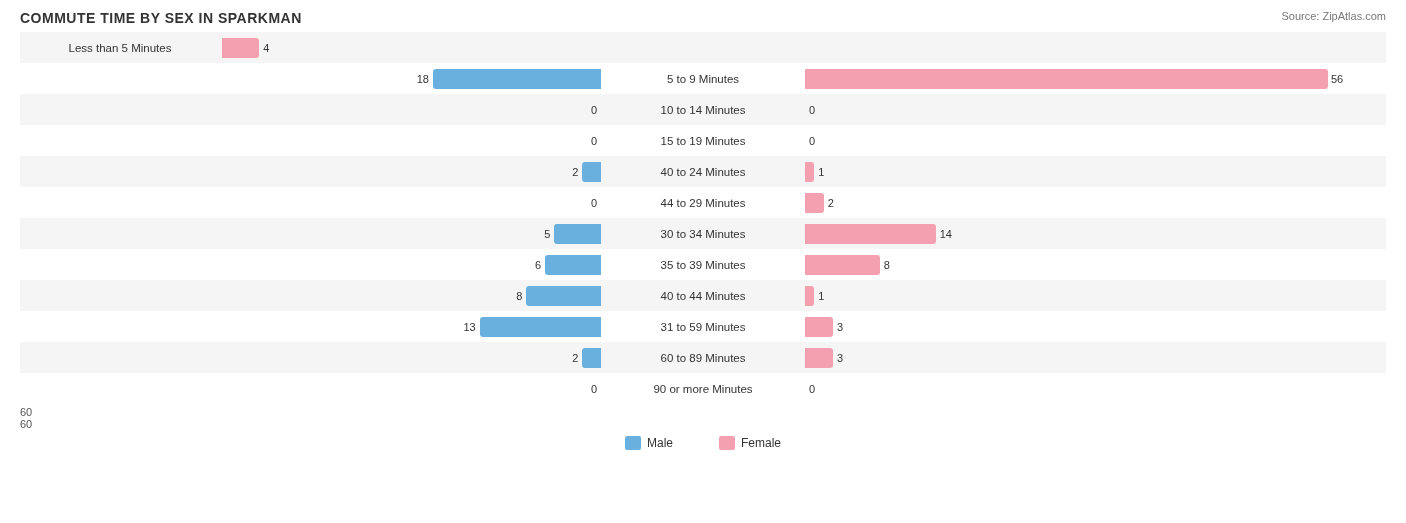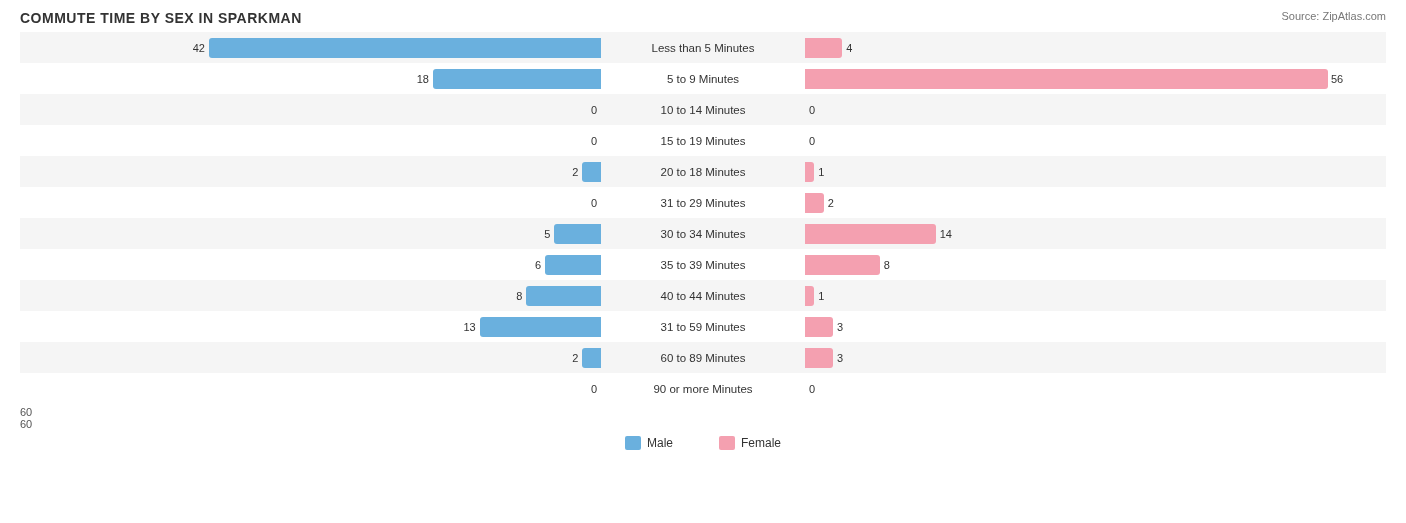--- a/index.html
+++ b/index.html
@@ -132,26 +132,20 @@
   </style>
 </head>
 <body>
 
 <div class="chart-container">
   <div class="chart-title">COMMUTE TIME BY SEX IN SPARKMAN</div>
   <div class="source-label">Source: ZipAtlas.com</div>
 
   <div class="chart-rows" id="chart-rows">
   <div class="full-row">
-    <div class="left-bar-container" style="position:relative; height:100%;">
-      <div class="male-bar" style="width:392px;"></div>
-      <span class="male-value" style="right: 398px;">
-        42
-      </span>
-    </div>
     <div class="center-label">Less than 5 Minutes</div>
     <div class="right-bar-container" style="position:relative; height:100%;">
       <div class="female-bar" style="width:37.333333333333336px;"></div>
       <span class="female-value" style="left: 43.333333333333336px;">
         4
       </span>
     </div>
   </div>
       <div class="full-row">
     <div class="left-bar-container" style="position:relative; height:100%;">
@@ -198,36 +192,36 @@
       </span>
     </div>
   </div>
       <div class="full-row">
     <div class="left-bar-container" style="position:relative; height:100%;">
       <div class="male-bar" style="width:18.666666666666668px;"></div>
       <span class="male-value" style="right: 24.666666666666668px;">
         2
       </span>
     </div>
-    <div class="center-label">20 to 18 Minutes</div>
+    <div class="center-label">40 to 24 Minutes</div>
     <div class="right-bar-container" style="position:relative; height:100%;">
       <div class="female-bar" style="width:9.333333333333334px;"></div>
       <span class="female-value" style="left: 15.333333333333334px;">
         1
       </span>
     </div>
   </div>
       <div class="full-row">
     <div class="left-bar-container" style="position:relative; height:100%;">
 
       <span class="male-value" style="right: 6px;">
         0
       </span>
     </div>
-    <div class="center-label">31 to 29 Minutes</div>
+    <div class="center-label">44 to 29 Minutes</div>
     <div class="right-bar-container" style="position:relative; height:100%;">
       <div class="female-bar" style="width:18.666666666666668px;"></div>
       <span class="female-value" style="left: 24.666666666666668px;">
         2
       </span>
     </div>
   </div>
       <div class="full-row">
     <div class="left-bar-container" style="position:relative; height:100%;">
       <div class="male-bar" style="width:46.66666666666667px;"></div>

